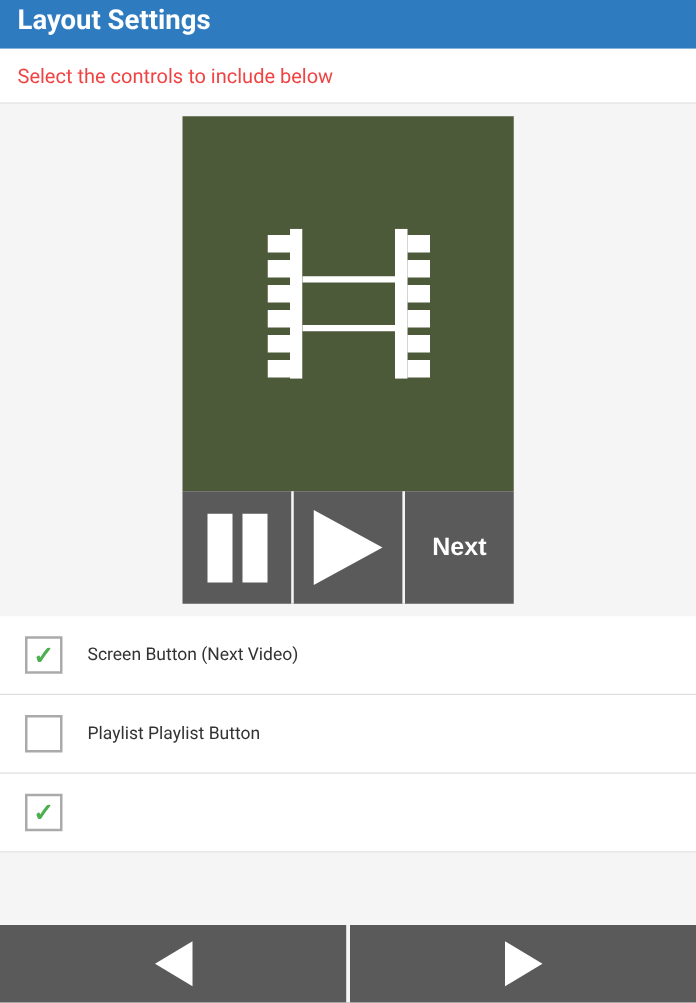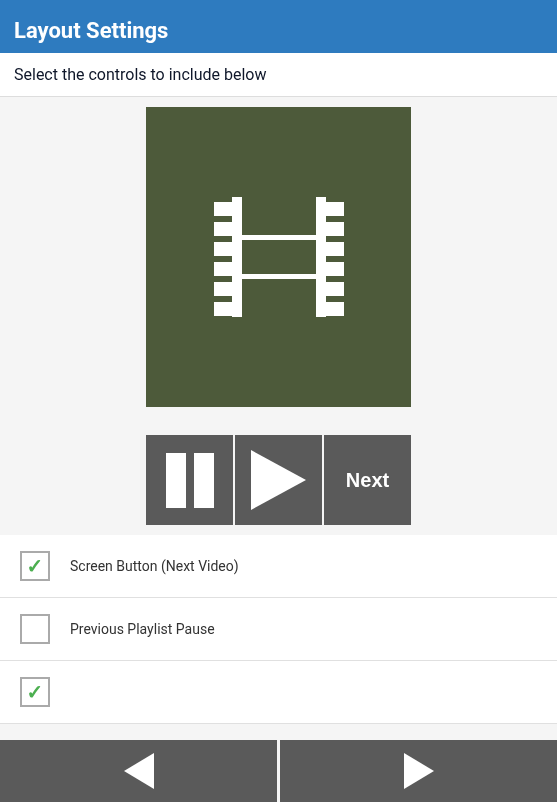--- a/index.html
+++ b/index.html
@@ -7,34 +7,34 @@
       width: 557px;
       height: 802px;
       font-family: 'Roboto', Arial, sans-serif;
       background: #f5f5f5;
       overflow: hidden;
     }
 
     
     .header {
       background: #2e7bbf;
-      padding: 18px 14px 10px 14px;
+      padding: 4px 14px 10px 14px;
     }
     .header-title {
       color: #fff;
       font-size: 22px;
       font-weight: bold;
     }
     .subheader {
       background: #fff;
       padding: 12px 14px;
       border-bottom: 1px solid #ddd;
     }
     .subheader-text {
-      color: #0f172a;
+      color: #ef4444;
       font-size: 16px;
     }
 
     
     .preview-container {
       display: flex;
       flex-direction: column;
       align-items: center;
       padding: 10px 0 0 0;
       background: #f5f5f5;
@@ -53,21 +53,20 @@
       position: relative;
     }
     .film-strip svg {
       width: 100%;
       height: 100%;
     }
 
     .preview-controls {
       display: flex;
       width: 265px;
-      margin-top: 28px;
     }
     .ctrl-btn {
       flex: 1;
       height: 90px;
       background: #5a5a5a;
       display: flex;
       align-items: center;
       justify-content: center;
       border: none;
       cursor: pointer;
@@ -247,21 +246,21 @@
   <div class="checklist-item">
     <div class="checkbox checked">
       <span class="checkmark">✓</span>
     </div>
     <span class="item-label">Screen Button (Next Video)</span>
   </div>
 
   <div class="checklist-item">
     <div class="checkbox">
     </div>
-    <span class="item-label">Previous Playlist Pause</span>
+    <span class="item-label">Playlist Playlist Button</span>
   </div>
 
   <div class="checklist-item">
     <div class="checkbox checked">
       <span class="checkmark">✓</span>
     </div>
   </div>
 </div>
 
 <div class="bottom-nav">

